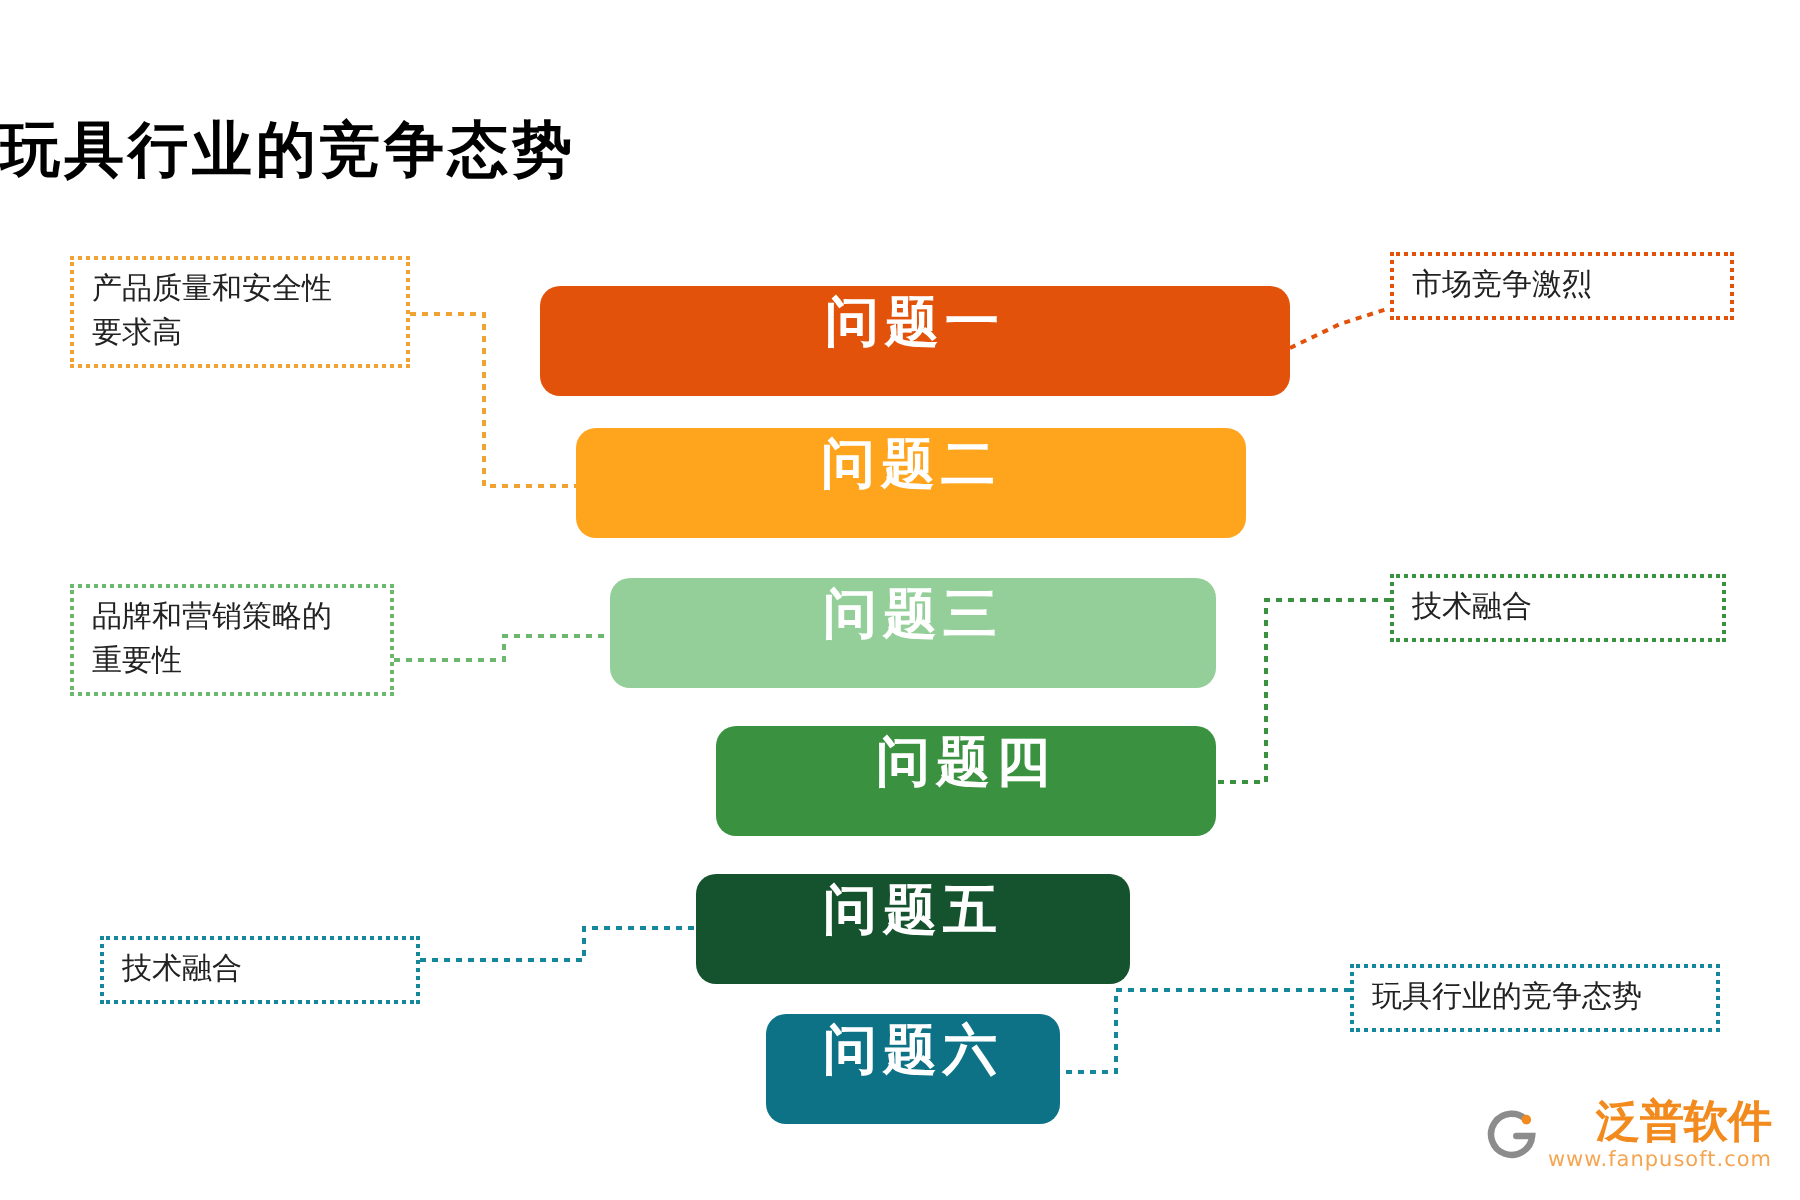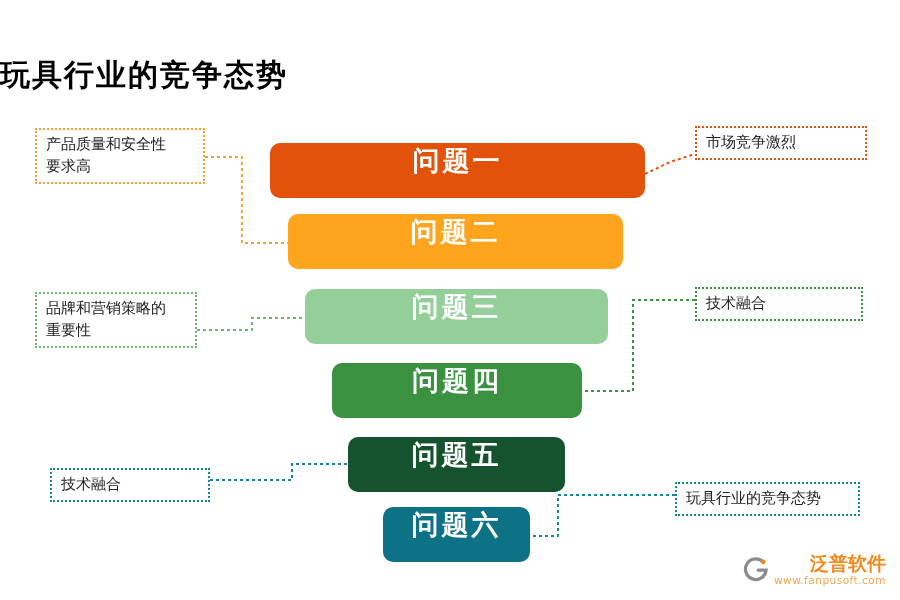--- a/index.html
+++ b/index.html
@@ -32,21 +32,21 @@
   .c3{left:35px;top:292px;width:162px;}
   .c4{left:695px;top:287px;width:168px;}
   .c5{left:50px;top:468px;width:160px;}
   .c6{left:675px;top:482px;width:185px;}
   .wires{position:absolute;left:0;top:0;width:900px;height:600px;pointer-events:none;}
   .wires polyline{fill:none;stroke-width:2;stroke-dasharray:3 3;}
   .logo{
     position:absolute;right:14px;bottom:14px;display:flex;align-items:center;gap:5px;
   }
   .logo-text{display:flex;flex-direction:column;align-items:flex-end;}
-  .logo-brand{font-size:19px;font-weight:700;color:#f28a1d;line-height:1.1;}
+  .logo-brand{font-size:22px;font-weight:700;color:#f28a1d;line-height:1.1;}
   .logo-url{font-size:10.5px;color:#f5a54f;letter-spacing:0.5px;}
 </style>
 </head>
 <body>
 
 <div class="canvas">
 
   <div class="title">玩具行业的竞争态势</div>
 
   <svg class="wires">
@@ -60,21 +60,21 @@
 
   <div class="bar b1" style="background: rgb(226, 82, 10);">
     <span>问题一</span>
   </div>
   <div class="bar b2" style="background: rgb(255, 164, 29);">
     <span>问题二</span>
   </div>
   <div class="bar b3" style="background: rgb(148, 207, 154);">
     <span>问题三</span>
   </div>
-  <div class="bar b4" style="background: rgb(58, 146, 64);">
+  <div class="bar b4" style="background: rgb(58, 146, 64); margin-left: 26px;">
     <span>问题四</span>
   </div>
   <div class="bar b5" style="background: #14532d;">
     <span>问题五</span>
   </div>
   <div class="bar b6" style="background: rgb(14, 114, 134);">
     <span>问题六</span>
   </div>
 
   <div class="callout c1" style="border-color: rgb(240, 162, 50);">产品质量和安全性

